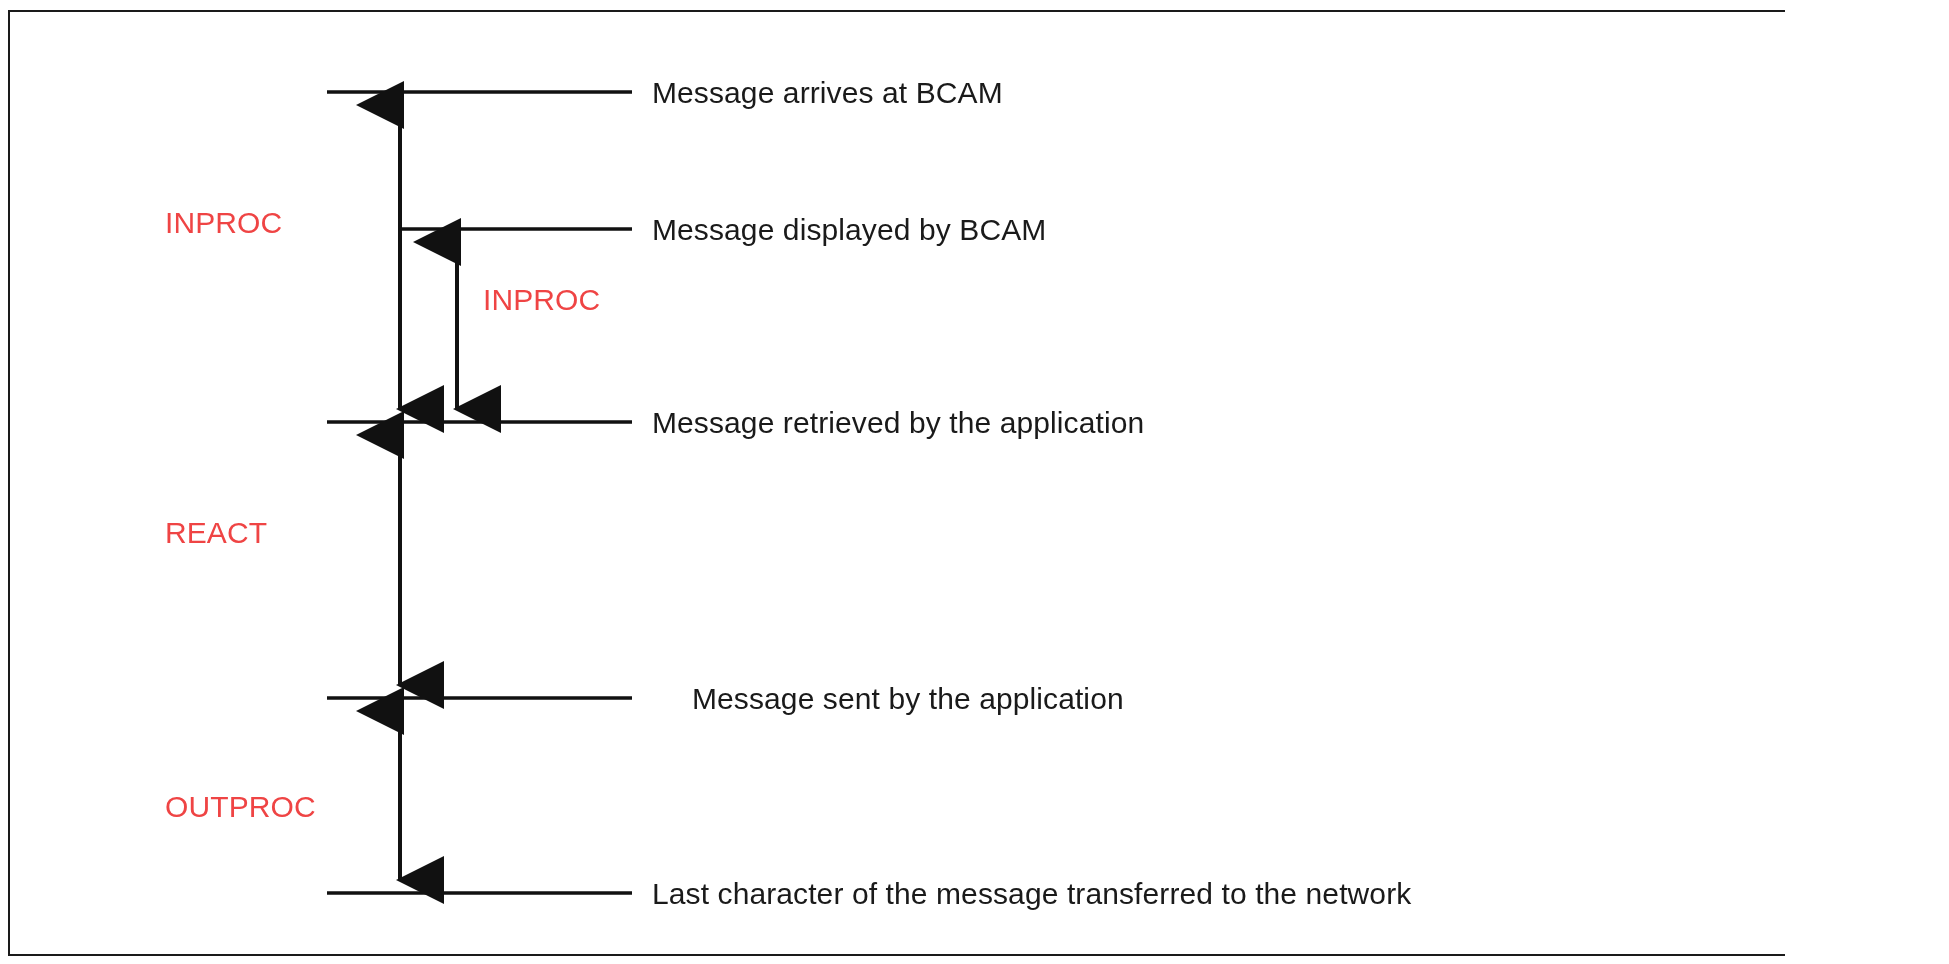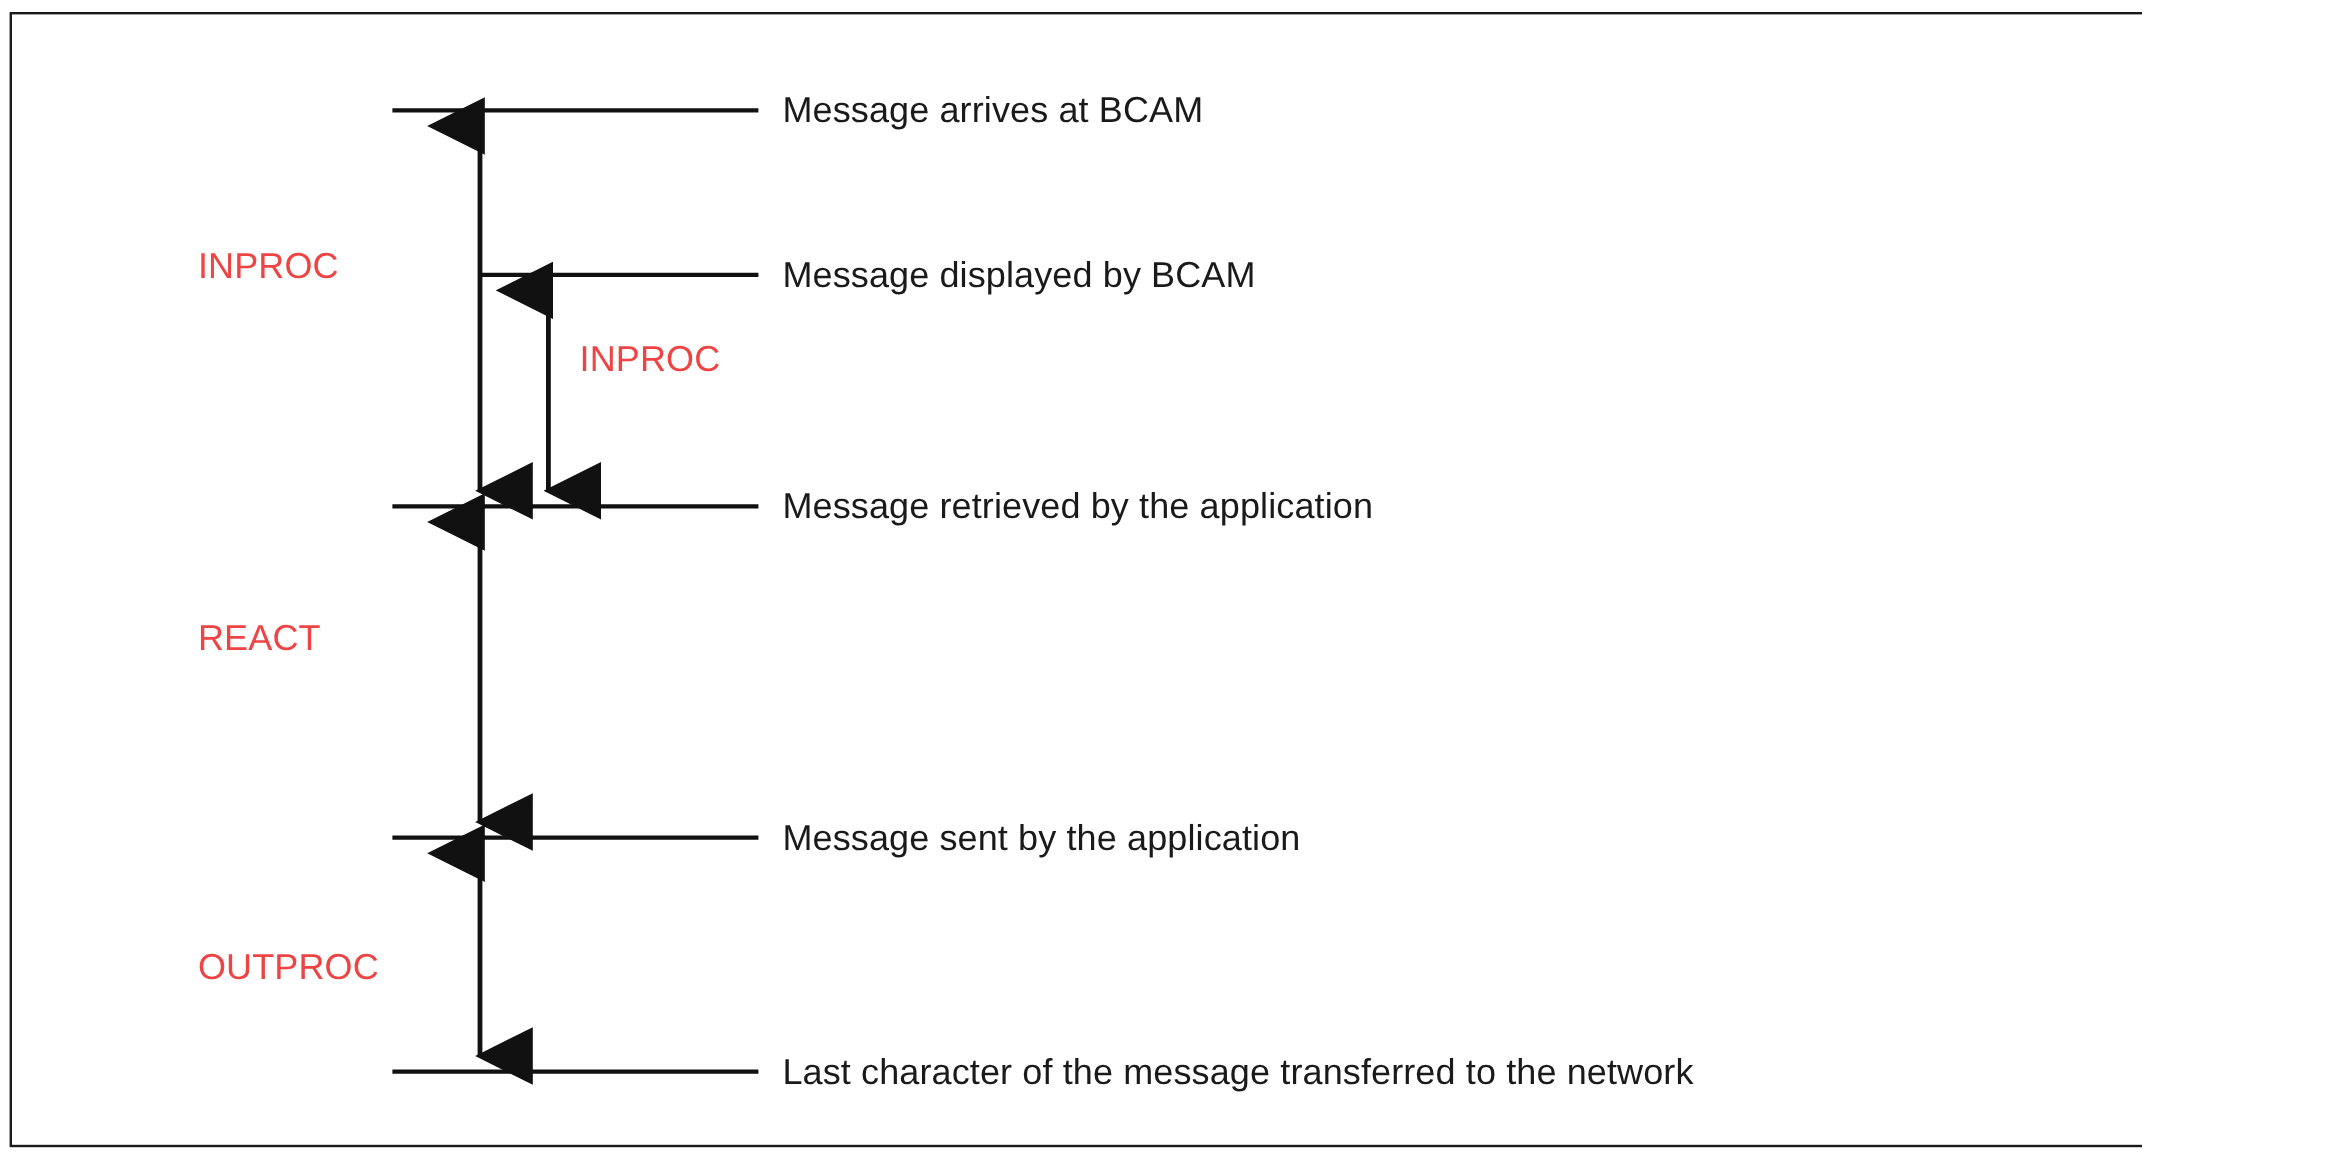--- a/index.html
+++ b/index.html
@@ -90,21 +90,21 @@
       <line x1="400" y1="711" x2="400" y2="880" stroke="#111111" stroke-width="4" marker-start="url(#arrow-up)" marker-end="url(#arrow-down)"></line>
     </g>
   </svg>
 
   <div class="evt-label" style="left:652px; top:78px;">Message arrives at BCAM</div>
 
   <div class="evt-label" style="left:652px; top:215px;">Message displayed by BCAM</div>
 
   <div class="evt-label" style="left:652px; top:408px;">Message retrieved by the application</div>
 
-  <div class="evt-label" style="left:652px; top:684px;">Message sent by the application</div>
+  <div class="evt-label" style="left:692px; top:684px;">Message sent by the application</div>
 
   <div class="evt-label" style="left:652px; top:879px;text-align:center;">Last character of the message transferred to the network</div>
 
   <div class="phase-label" style="left:165px; top:208px;">INPROC</div>
 
   <div class="phase-label" style="left:483px; top:285px;">INPROC</div>
 
   <div class="phase-label" style="left:165px; top:518px;text-align:right;">REACT</div>
 
   <div class="phase-label" style="left:165px; top:768px;margin-top:24px;">OUTPROC</div>

